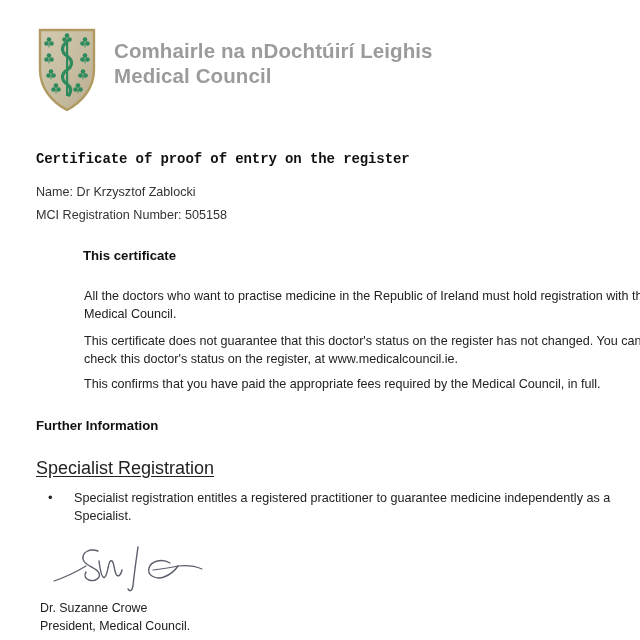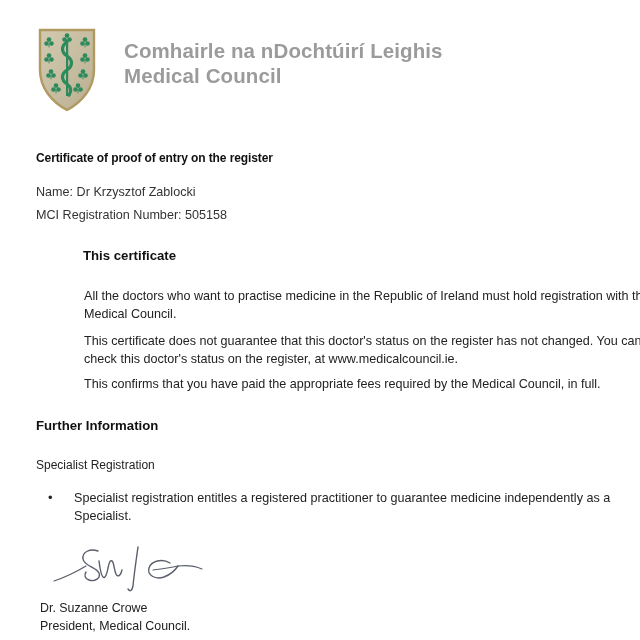--- a/index.html
+++ b/index.html
@@ -31,42 +31,43 @@
     top: 26px;
     display: flex;
     align-items: flex-start;
   }
   .shield-wrap {
     width: 62px;
     height: 88px;
     flex: 0 0 auto;
   }
   .logo-text {
-    margin-left: 26px;
+    margin-left: 16px;
     margin-top: 12px;
     line-height: 1.22;
     color: #9b9b9b;
     font-size: 20.5px;
     font-weight: 600;
     letter-spacing: 0.1px;
     white-space: nowrap;
   }
   .logo-text .line2 {
     display: block;
   }
 
   
   .doc-title {
     position: absolute;
     left: 36px;
     top: 151px;
-    font-size: 12px;
+    font-size: 14px;
     font-weight: bold;
     color: #111111;
     letter-spacing: -0.1px;
+    font-family: Liberation Mono, monospace;
   }
 
   .field-line {
     position: absolute;
     left: 36px;
     font-size: 12.6px;
     color: #333333;
   }
   .field-name { top: 185px; }
   .field-reg  { top: 208px; }
@@ -90,22 +91,23 @@
     margin-left: 48px;
   }
   .para-1 { top: 288px; width: 582px; }
   .para-2 { top: 333px; width: 570px; }
   .para-3 { top: 376px; width: 570px; }
 
   .sub-link {
     position: absolute;
     left: 36px;
     top: 458px;
-    font-size: 12px;
-    color: #222222;
+    font-size: 18px;
+    color: #222222;
+    text-decoration: underline;
     text-underline-offset: 2px;
   }
 
   .bullet-row {
     position: absolute;
     left: 48px;
     top: 489px;
     width: 566px;
     display: flex;
     font-size: 12.6px;

